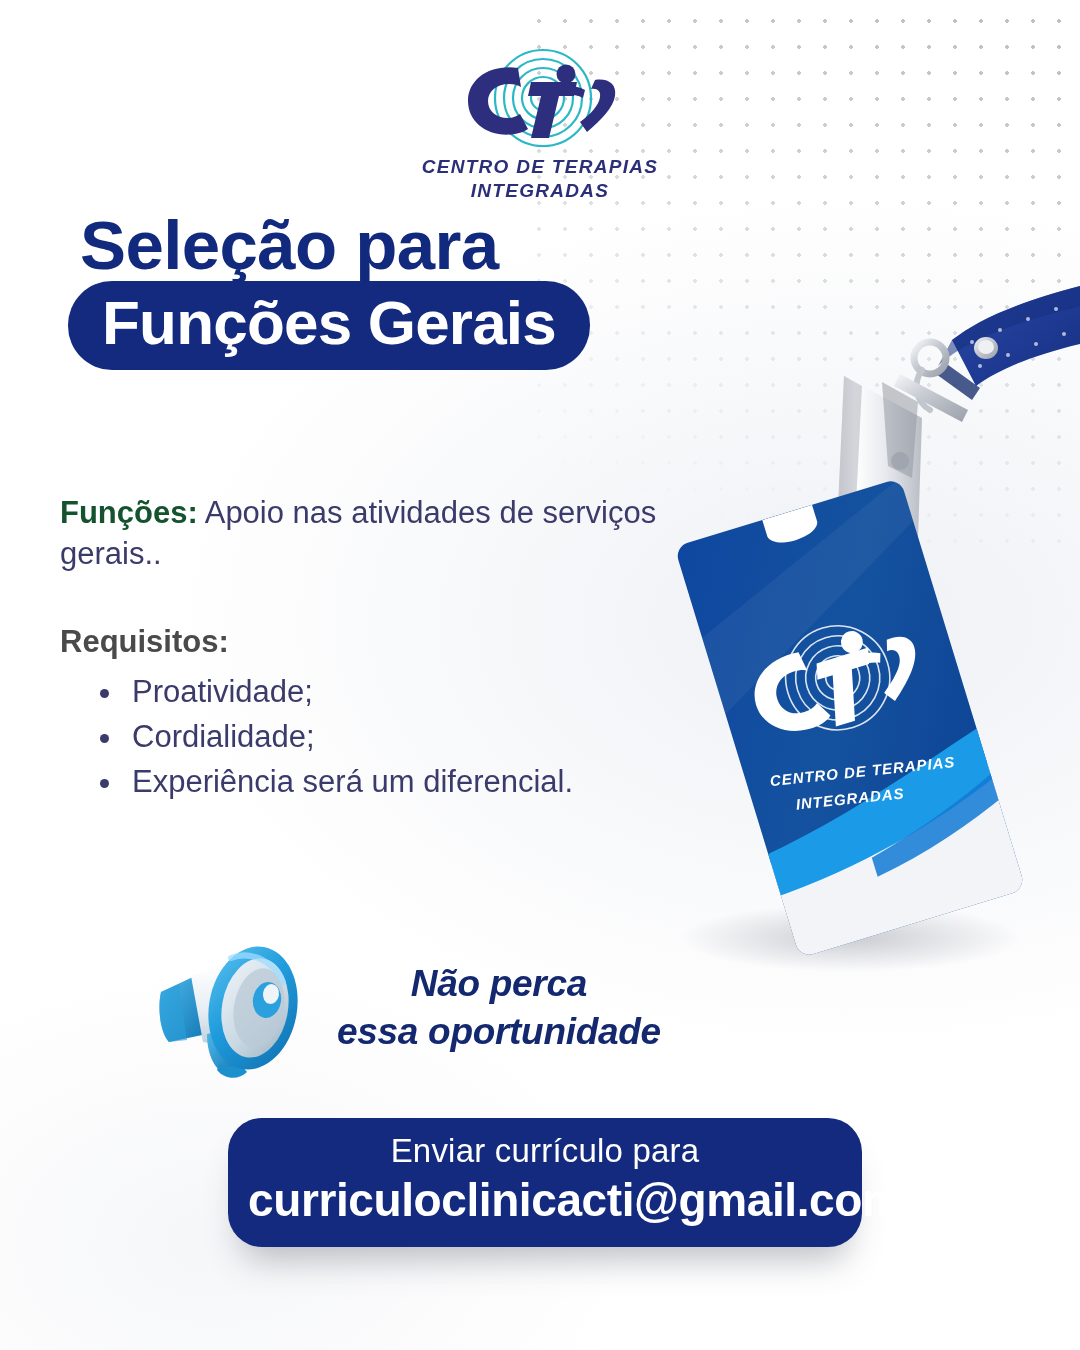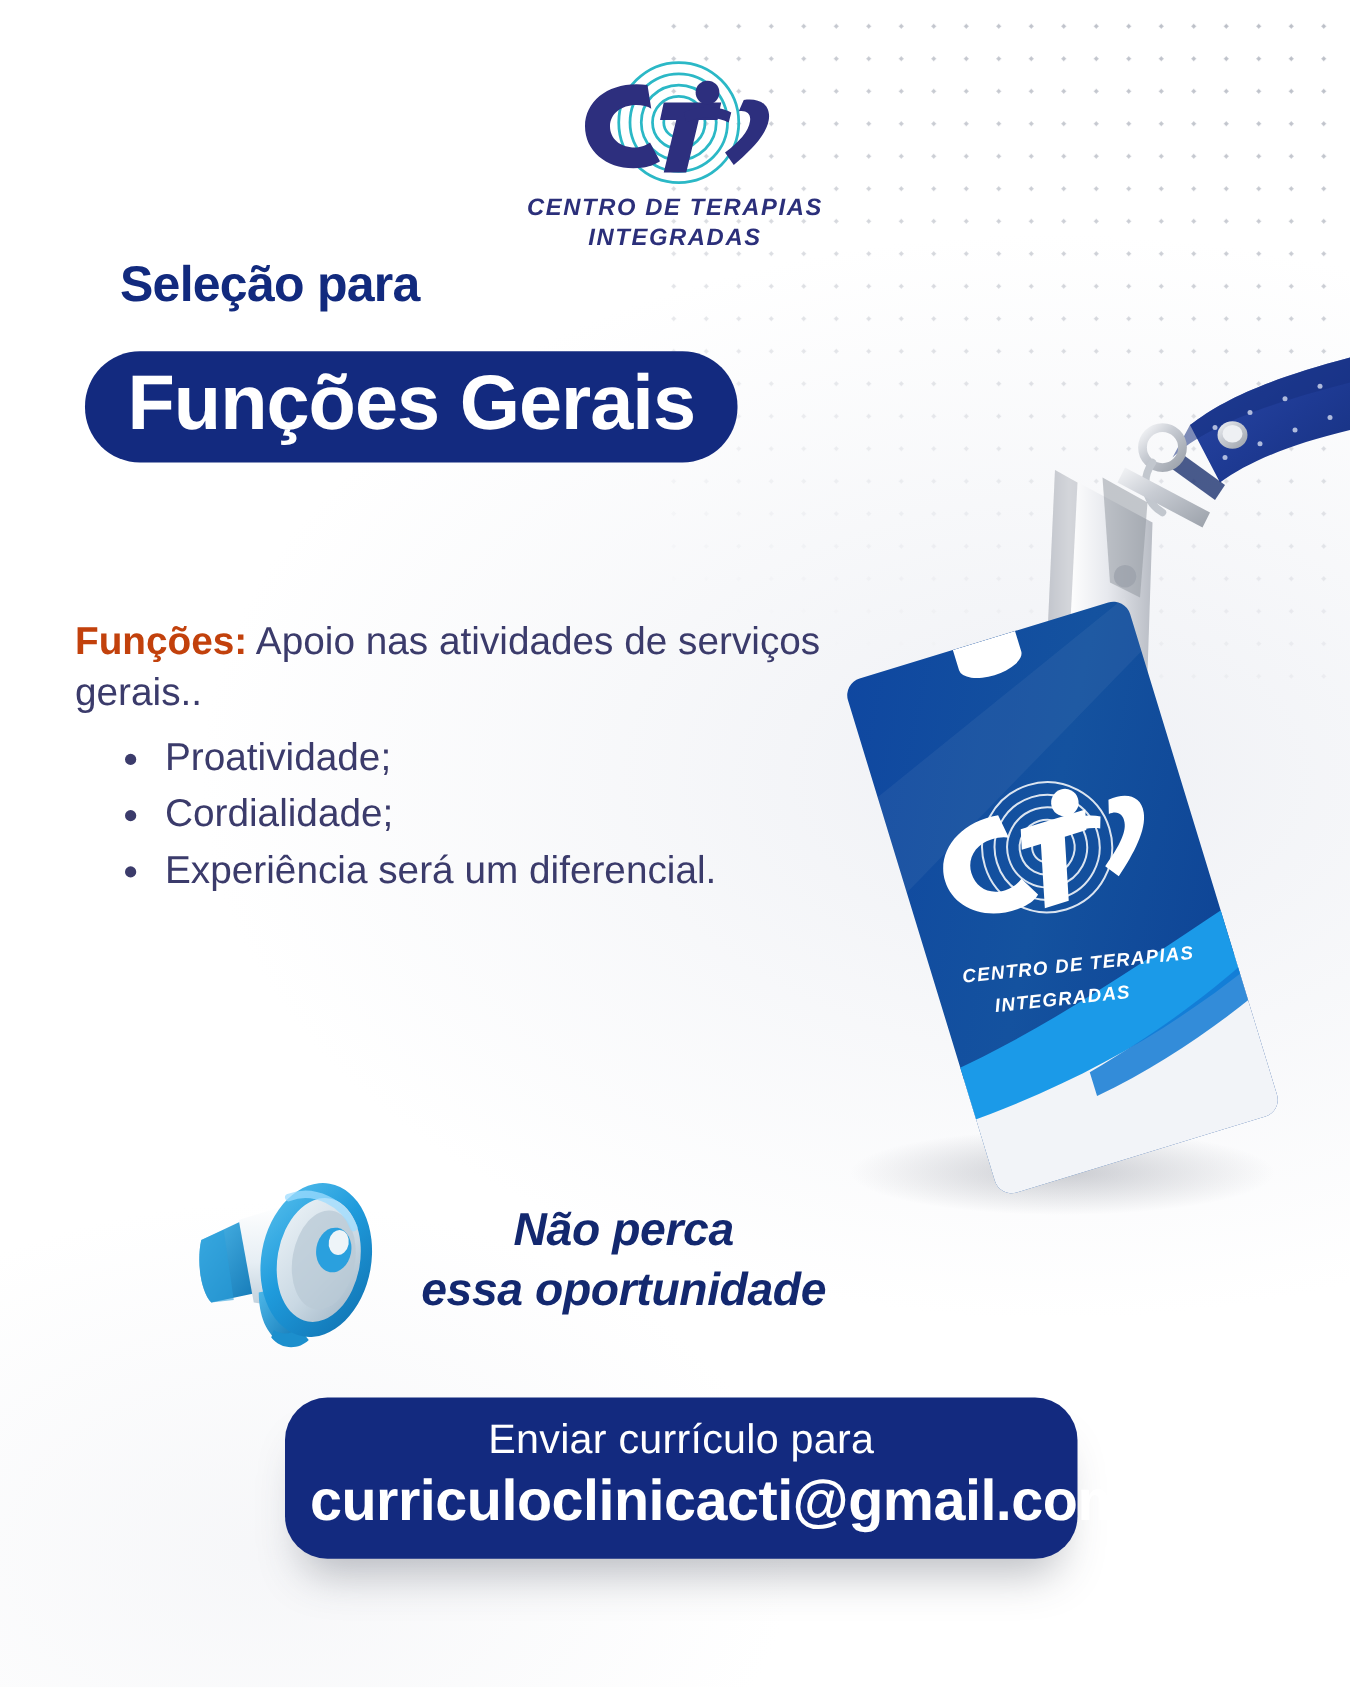--- a/index.html
+++ b/index.html
@@ -65,23 +65,23 @@
     font-weight: bold;
     font-style: italic;
     letter-spacing: 1.3px;
     line-height: 1.25;
     color: #2b2f7a;
   }
 
   
   .headline-top {
     position: absolute;
-    left: 96px;
+    left: 80px;
     top: 206px;
-    font-size: 40px;
+    font-size: 69px;
     font-weight: bold;
     letter-spacing: -0.6px;
     color: #122a7e;
   }
   .headline-pill {
     position: absolute;
     left: 68px;
     top: 281px;
     padding: 9px 34px 15px 34px;
     background: #132a7f;
@@ -101,21 +101,21 @@
     width: 690px;
   }
   .para {
     font-size: 31px;
     line-height: 1.33;
     color: #3b3b6b;
     margin: 0;
   }
   .lbl-strong {
     font-weight: bold;
-    color: #c2410c;
+    color: #14532d;
   }
   .req-title {
     margin: 50px 0 0 0;
     font-size: 31px;
     font-weight: bold;
     color: #4a4a4a;
   }
   .req-list {
     margin: 10px 0 0 0;
     padding: 0;
@@ -344,20 +344,21 @@
         <path d="M-118 -120 L118 -215 L118 -170 L-118 -40 Z" fill="#ffffff" opacity=".05"></path>
       </g>
     </svg>
   </div>
 
   <div class="body-copy">
     <p class="para">
       <span class="lbl-strong">Funções:</span><span> Apoio nas atividades de serviços gerais..</span>
     </p>
 
+    <p class="req-title">Requisitos:</p>
 
     <ul class="req-list">
       <li>Proatividade;</li>
       <li>Cordialidade;</li>
       <li>Experiência será um diferencial.</li>
     </ul>
   </div>
 
   <div class="promo">
     <div class="megaphone">

